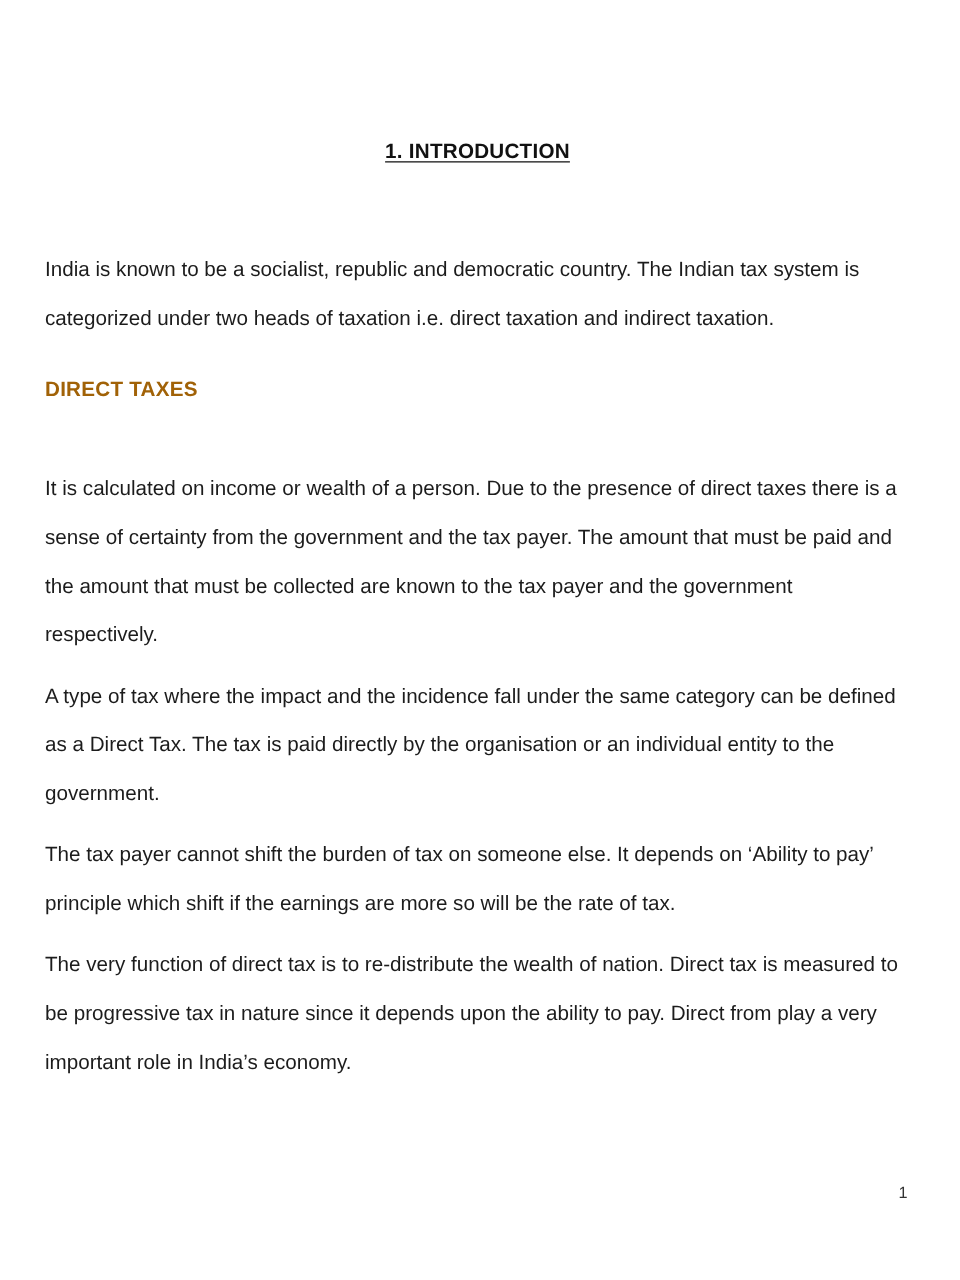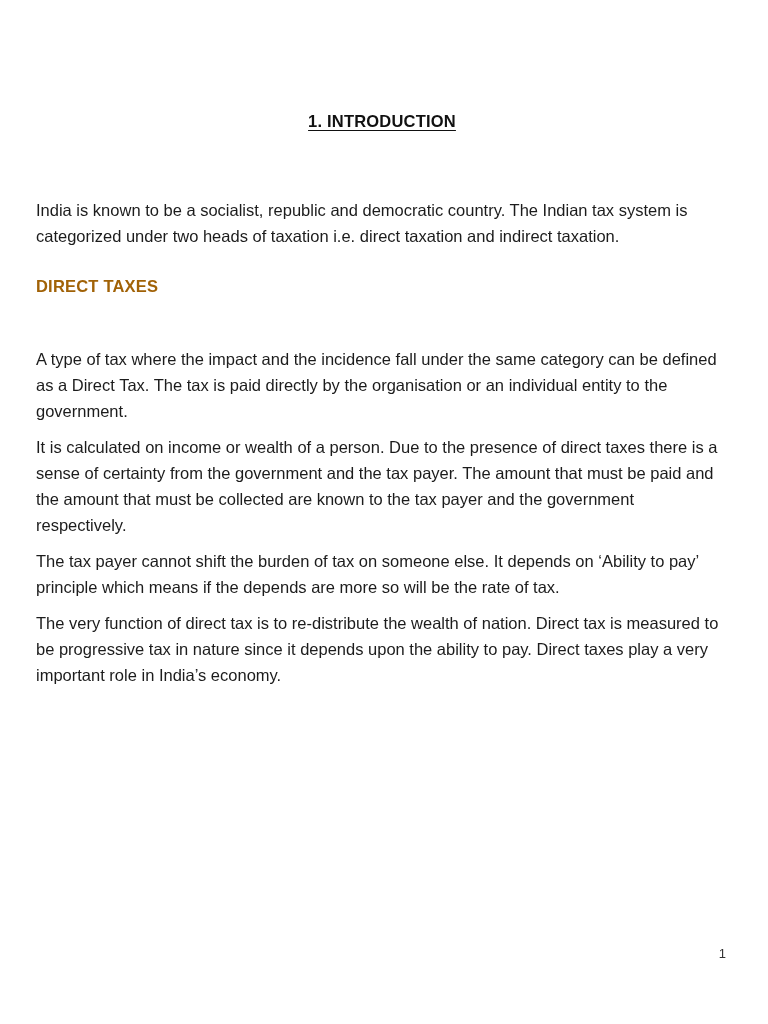--- a/index.html
+++ b/index.html
@@ -30,21 +30,21 @@
     font-weight: 700;
     color: #111111;
     text-decoration: underline;
     text-underline-offset: 3px;
     margin-bottom: 66px;
     letter-spacing: 0.2px;
   }
 
   .para {
     font-size: 16.5px;
-    line-height: 26px;
+    line-height: 39px;
     margin-bottom: 10px;
     color: #1c1c1c;
   }
 
   .section-heading {
     font-size: 16.5px;
     font-weight: 700;
     color: #a16207;
     margin-top: 28px;
     margin-bottom: 50px;
@@ -64,25 +64,25 @@
 
 <div class="page">
   <div class="content">
 
     <h1 class="doc-title">1. INTRODUCTION</h1>
 
     <p class="para">India is known to be a socialist, republic and democratic country. The Indian tax system is categorized under two heads of taxation i.e. direct taxation and indirect taxation.</p>
 
     <h2 class="section-heading">DIRECT TAXES</h2>
 
+    <p class="para">It is calculated on income or wealth of a person. Due to the presence of direct taxes there is a sense of certainty from the government and the tax payer. The amount that must be paid and the amount that must be collected are known to the tax payer and the government respectively.</p>
+
     <p class="para">A type of tax where the impact and the incidence fall under the same category can be defined as a Direct Tax. The tax is paid directly by the organisation or an individual entity to the government.</p>
 
-    <p class="para">It is calculated on income or wealth of a person. Due to the presence of direct taxes there is a sense of certainty from the government and the tax payer. The amount that must be paid and the amount that must be collected are known to the tax payer and the government respectively.</p>
+    <p class="para">The tax payer cannot shift the burden of tax on someone else. It depends on ‘Ability to pay’ principle which shift if the earnings are more so will be the rate of tax.</p>
 
-    <p class="para">The tax payer cannot shift the burden of tax on someone else. It depends on ‘Ability to pay’ principle which means if the depends are more so will be the rate of tax.</p>
-
-    <p class="para">The very function of direct tax is to re-distribute the wealth of nation. Direct tax is measured to be progressive tax in nature since it depends upon the ability to pay. Direct taxes play a very important role in India’s economy.</p>
+    <p class="para">The very function of direct tax is to re-distribute the wealth of nation. Direct tax is measured to be progressive tax in nature since it depends upon the ability to pay. Direct from play a very important role in India’s economy.</p>
 
 
   </div>
 
   <div class="page-number">1</div>
 </div>
 
 </body></html>

